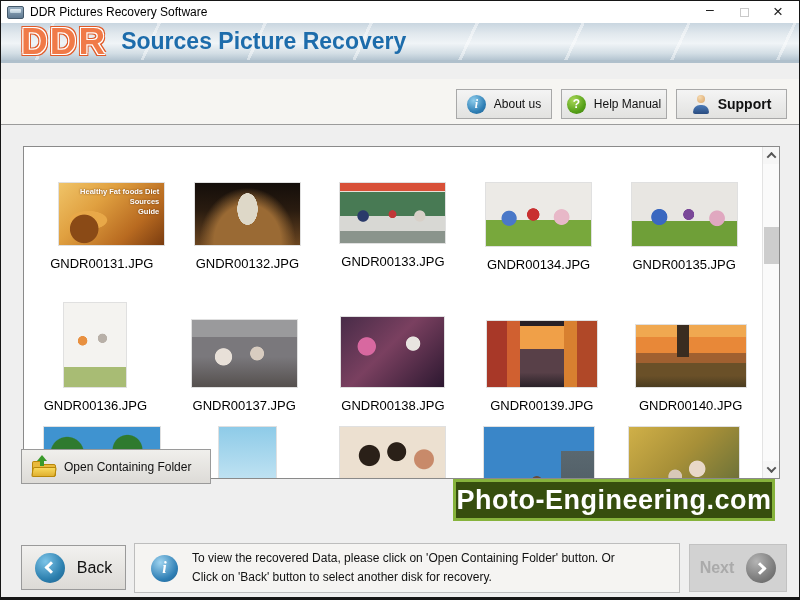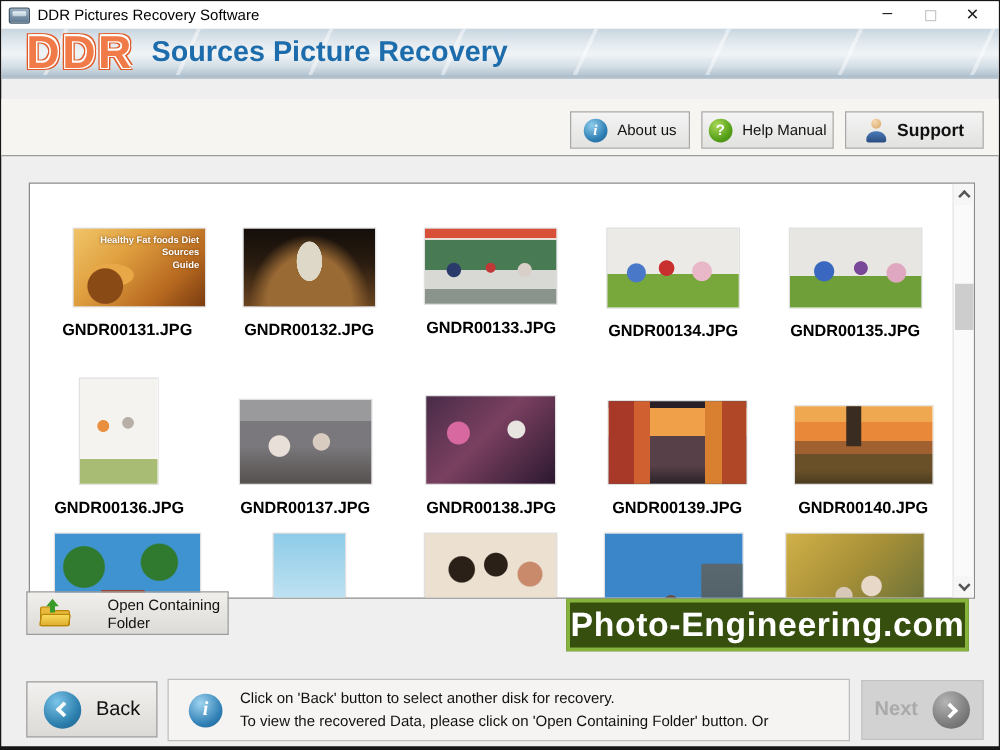--- a/index.html
+++ b/index.html
@@ -53,21 +53,21 @@
   .panel { position:absolute; left:22px; top:145px; width:757px; height:333px; background:#fff; border:1px solid #8a8a8a; overflow:hidden; }
   .grid { position:absolute; left:5px; top:0; width:728px; }
   .grow { display:flex; }
   .cell { width:146px; display:flex; flex-direction:column; align-items:center; }
   .row1 { margin-top:36px; }
   .row1 .cell { height:104px; justify-content:flex-start; }
   .row2 { margin-top:8px;gap:16px; }
   .row2 .cell { height:118px; justify-content:flex-end; }
   .row3 { margin-top:14px; }
   .row3 .cell { justify-content:flex-start; }
-  .fname { font-size:13px; color:#000; margin-top:11px; white-space:nowrap;font-weight:bold; }
+  .fname { font-size:13px; color:#000; margin-top:11px; white-space:nowrap; }
   .thumb { flex:none; box-shadow:0 0 0 1px rgba(0,0,0,.12); position:relative; overflow:hidden; }
   .overlay { position:absolute; right:0; top:0; width:100%; padding:4px 5px; font-size:7.5px; font-weight:bold; color:#fff;
     text-align:right; line-height:1.35; white-space:pre-line; text-shadow:0 0 2px #6a3a10; }
   
   .t1 { width:105px; height:62px; background:
     radial-gradient(circle at 24% 74%, #8a4a16 0 15%, rgba(0,0,0,0) 16%),
     radial-gradient(ellipse at 28% 60%, #e8a848 0 17%, rgba(0,0,0,0) 18%),
     linear-gradient(135deg,#f0c468 0%,#e0a040 35%,#b86a20 72%,#7a3c10 100%); margin-left: 20px; }
   .t2 { width:105px; height:62px; background:
     radial-gradient(ellipse 16% 42% at 50% 42%, #ded8c8 0 60%, rgba(0,0,0,0) 62%),
@@ -134,23 +134,23 @@
     linear-gradient(135deg,#d0b048 0%,#a89038 40%,#787838 72%,#585838 100%); }
   
   .vscroll { position:absolute; right:0; top:0; width:17px; height:331px; background:#fafafa; border-left:1px solid #e3e3e3; }
   .sb-btn { position:absolute; left:0; width:17px; height:17px; background:#f6f6f6; display:flex; align-items:center; justify-content:center; cursor:pointer; }
   .sb-up { top:0; } .sb-down { bottom:0; }
   .chev { width:7px; height:7px; border-style:solid; border-color:#555; border-width:2px 2px 0 0; }
   .chev-up { transform:rotate(-45deg) translate(-1px,1px); }
   .chev-down { transform:rotate(135deg) translate(-1px,1px); }
   .sb-thumb { position:absolute; left:1px; top:80px; width:15px; height:37px; background:#cdcdcd; cursor:pointer; }
   
-  .open-folder { position:absolute; left:20px; top:472px; width:162px; height:35px; z-index:5;
+  .open-folder { position:absolute; left:20px; top:448px; width:190px; height:35px; z-index:5;
     background:linear-gradient(180deg,#f0efec,#dddbd7); border:1px solid #9a9a9a;
-    display:flex; align-items:center; gap:28px; padding-left:10px; cursor:pointer; }
+    display:flex; align-items:center; gap:6px; padding-left:10px; cursor:pointer; }
   .of-label { font-size:12px; color:#111; }
   .folder { position:relative; width:26px; height:22px; flex:none; }
   .folder-back { position:absolute; bottom:1px; left:0; width:24px; height:13px; background:#e8b93c; border:1px solid #b8880a; border-radius:2px; }
   .folder-back:before { content:''; position:absolute; top:-4px; left:-1px; width:9px; height:4px; background:#e8b93c; border:1px solid #b8880a; border-bottom:none; border-radius:2px 2px 0 0; }
   .folder-front { position:absolute; bottom:1px; left:0; width:24px; height:10px; background:linear-gradient(180deg,#f8d95c,#e0b030); border:1px solid #b8880a; border-radius:2px; transform:skewX(-10deg); }
   .folder-arrow-head { position:absolute; left:5px; top:-1px; width:0; height:0; border-left:5px solid transparent; border-right:5px solid transparent; border-bottom:6px solid #3a9a2a; }
   .folder-arrow-stem { position:absolute; left:8px; top:4px; width:4px; height:6px; background:#3a9a2a; }
   .watermark { position:absolute; left:452px; top:478px; width:322px; height:42px; background:#364e0e; border:3px solid #86b33c;
     display:flex; align-items:center; justify-content:center; }
   .wm-text { font-size:27px; font-weight:bold; color:#fff; letter-spacing:0.5px;text-align:center; }
@@ -317,22 +317,22 @@
   <div class="btn-back">
     <span class="circ circ-blue">
         <span class="chev-w chev-left"></span>
       </span>
     <span class="back-label">Back</span>
   </div>
 
   <div class="info-bar">
     <span class="info-circ">i</span>
     <div class="info-text">
+      <div>To view the recovered Data, please click on 'Open Containing Folder' button. Or</div>
       <div>Click on 'Back' button to select another disk for recovery.</div>
-      <div>To view the recovered Data, please click on 'Open Containing Folder' button. Or</div>
     </div>
   </div>
 
   <div class="btn-next">
     <span class="next-label">Next</span>
     <span class="circ circ-gray">
         <span class="chev-w chev-right"></span>
       </span>
   </div>
 

